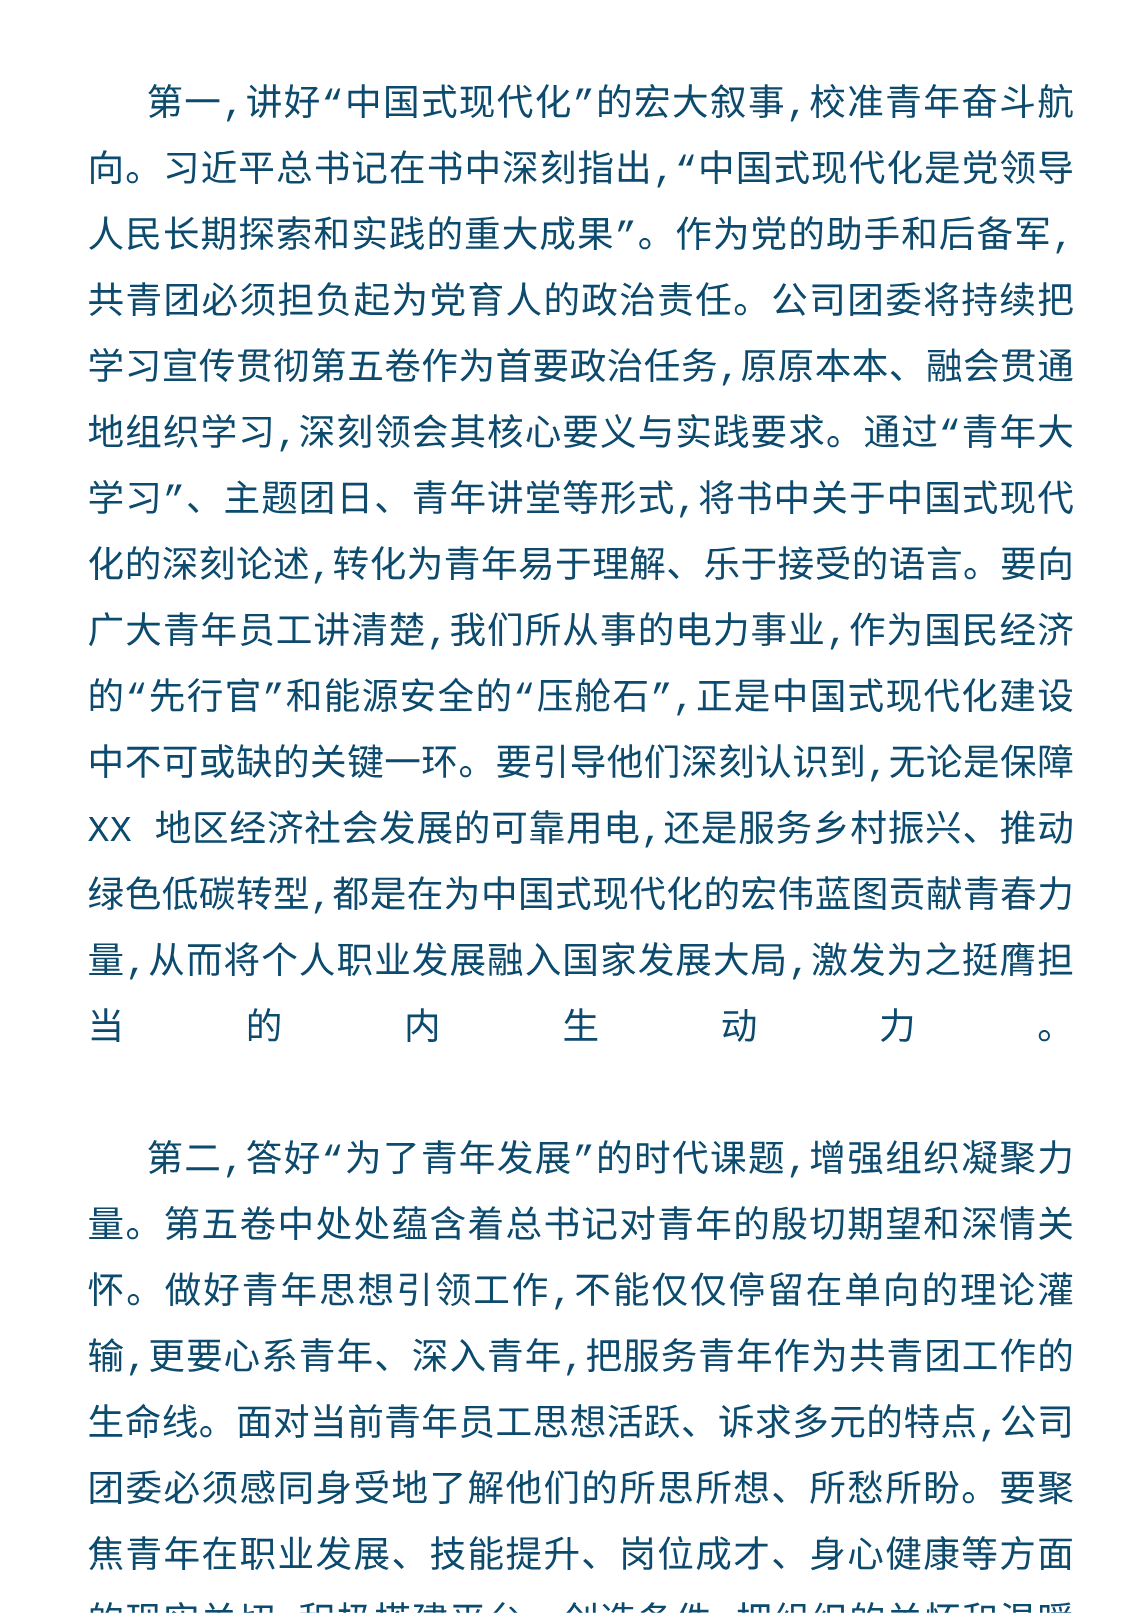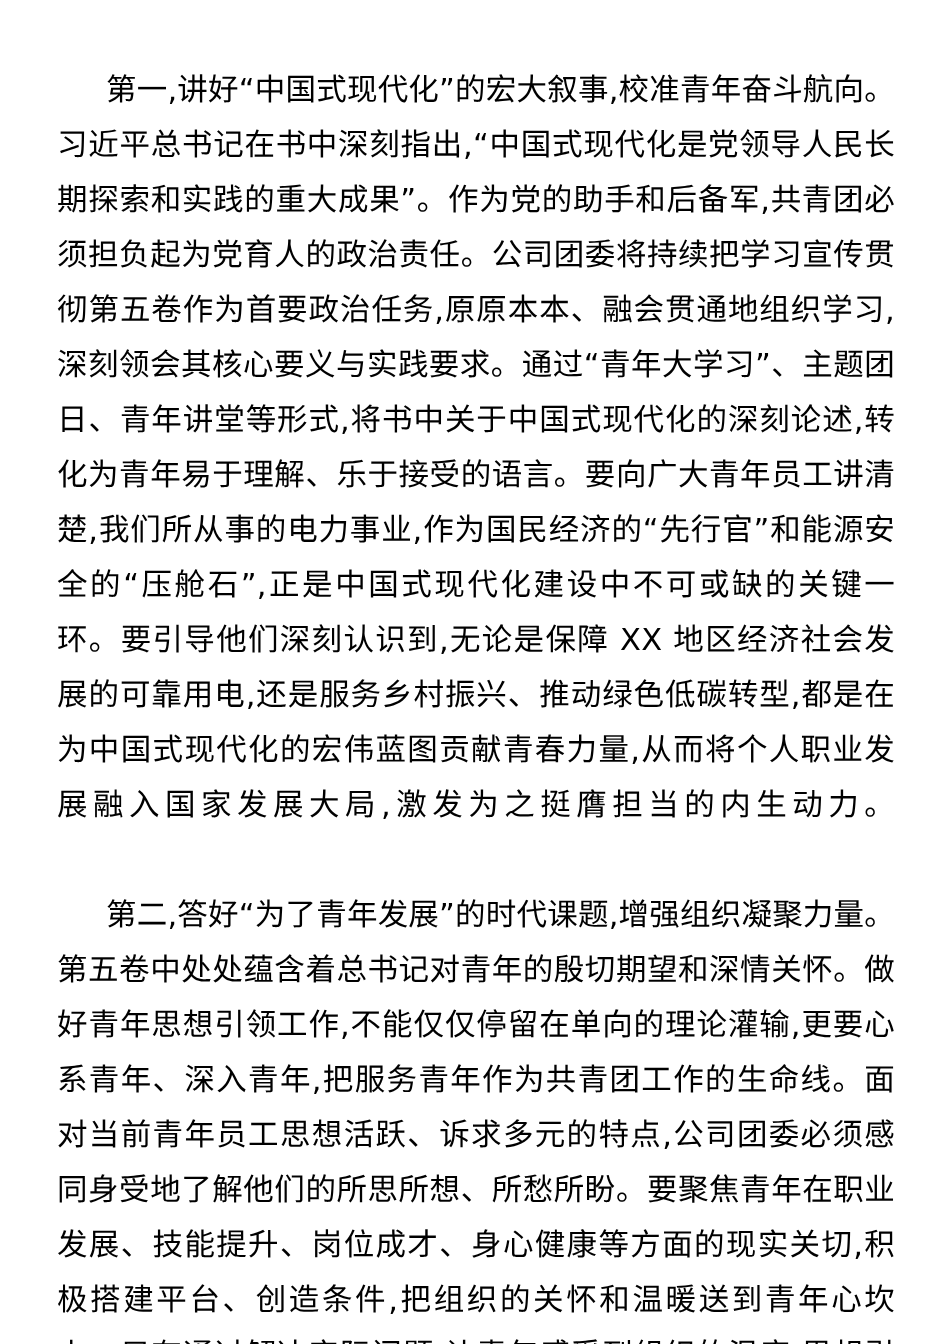--- a/index.html
+++ b/index.html
@@ -26,30 +26,31 @@
   }
 
   .page-body {
     position: absolute;
     left: 57px;
     top: 62px;
     width: 838px;
   }
 
   .para {
-    margin: 0 0 0 0;
+    margin: 0 0 0 16px;
     font-size: 30.5px;
     line-height: 55px;
     letter-spacing: 0.2px;
     text-align: justify;
     text-justify: inter-character;
     text-indent: 49px;
-    color: #000000;
+    color: #0c4a6e;
     font-weight: 400;
     word-break: break-all;
+    font-family: Liberation Mono, monospace;
     -webkit-font-smoothing: antialiased;
   }
 
   .para + .para {
     margin-top: 0;
   }
 
   
   .para::after {
     content: "";

